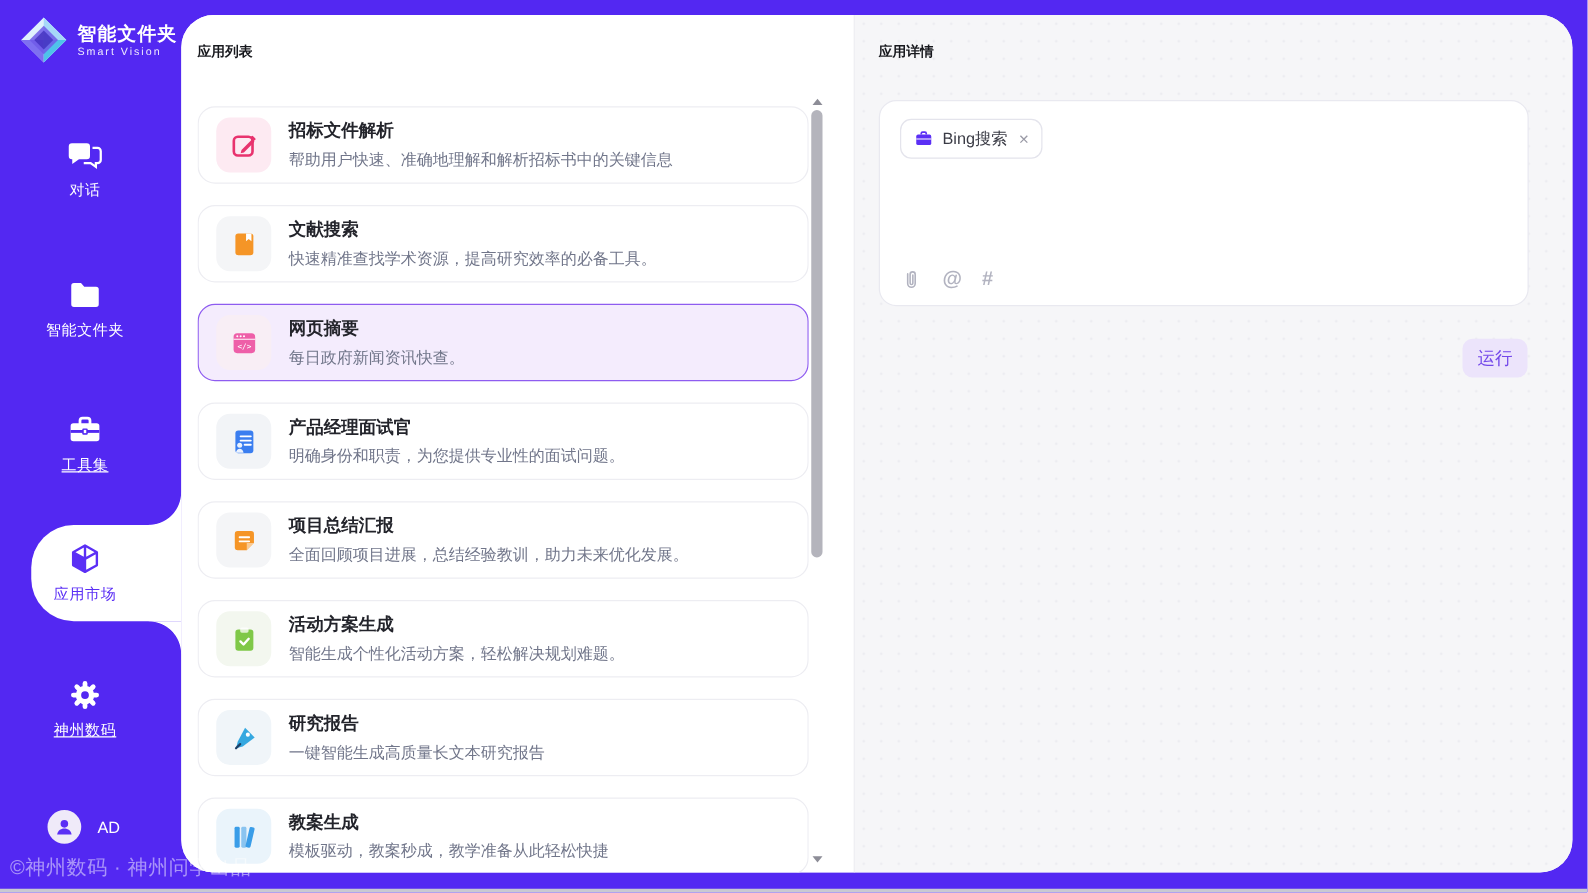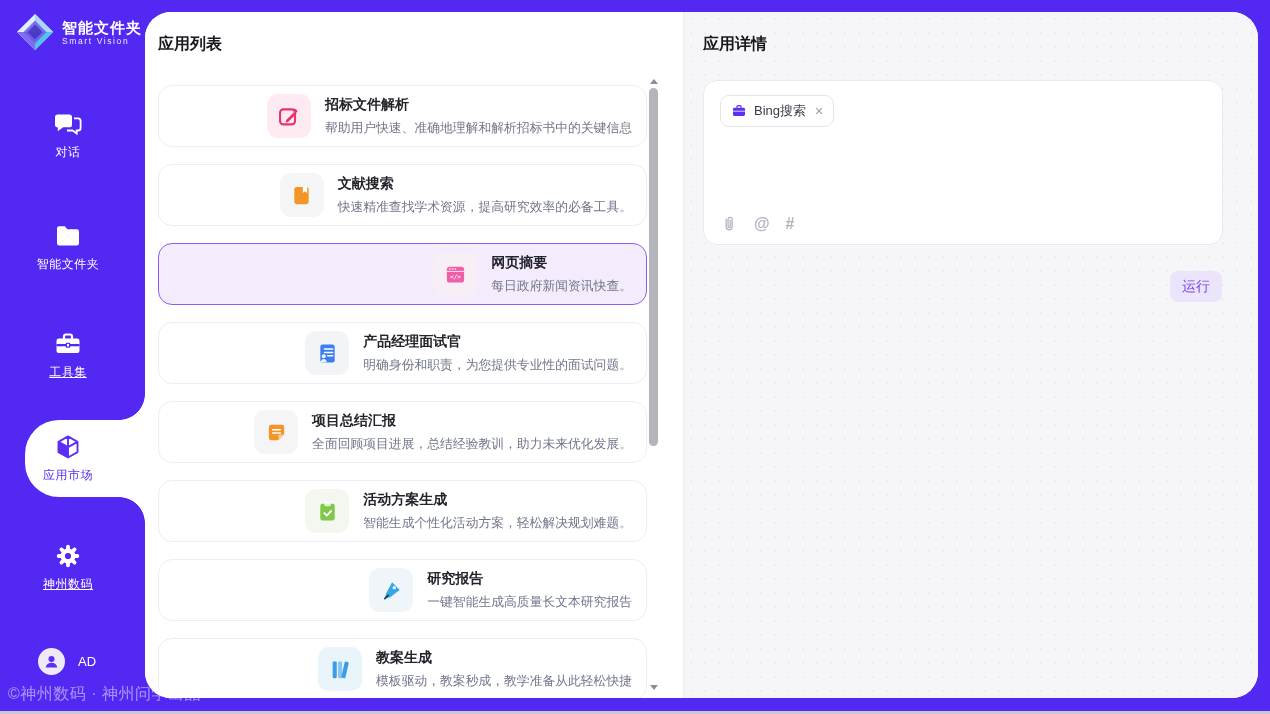--- a/index.html
+++ b/index.html
@@ -32,27 +32,27 @@
   .avatar svg{width:17px;height:17px;}
   .user-name{color:#fff;font-size:13px;}
   .copyright{position:absolute;left:8px;top:684px;font-size:16px;color:rgba(255,255,255,.5);letter-spacing:.5px;white-space:nowrap;z-index:2;}
   
   .content{position:absolute;left:145px;top:12px;width:1113px;height:686px;border-radius:26px;
     overflow:hidden;display:flex;background:#fff;}
   .left-panel{width:538px;position:relative;background:#fff;}
   .right-panel{flex:1;position:relative;background:#f6f6f8;
     background-image:radial-gradient(#ececf1 1px,transparent 1.3px);background-size:14px 14px;
     border-left:1px solid #efeff3;}
-  .panel-title{position:absolute;top:22px;font-size:16px;font-weight:bold;color:#17181d;}
+  .panel-title{position:absolute;top:22px;font-size:11px;font-weight:bold;color:#17181d;}
   .left-panel .panel-title{left:13px;}
   .right-panel .panel-title{left:19px;}
   
   .list-viewport{position:absolute;left:13px;top:71px;width:489px;bottom:0;overflow:hidden;}
   .app-item{height:62px;margin-top:17px;border:1px solid #ededf2;border-radius:14px;background:#fff;
-    display:flex;align-items:center;gap:14px;padding:0 14px;box-sizing:border-box;cursor:pointer;justify-content:flex-end;}
+    display:flex;align-items:center;gap:14px;padding:0 14px;box-sizing:border-box;cursor:pointer;}
   .app-item:first-child{margin-top:2px;}
   .app-item.selected{background:#f4ecfd;border:1.5px solid #8e5cf0;}
   .app-icon{width:44px;height:44px;border-radius:11px;flex:0 0 44px;display:flex;align-items:center;justify-content:center;}
   .app-icon svg{width:23px;height:23px;display:block;}
   .app-texts{display:flex;flex-direction:column;min-width:0;}
   .app-name{font-size:14px;font-weight:bold;color:#23242b;}
   .app-desc{font-size:12.8px;color:#71768a;margin-top:6px;white-space:nowrap;}
   
   .scroll-track{position:absolute;left:503px;top:64px;width:11px;height:616px;}
   .scroll-arrow{position:absolute;left:0;width:11px;height:10px;display:flex;align-items:center;justify-content:center;cursor:pointer;}

